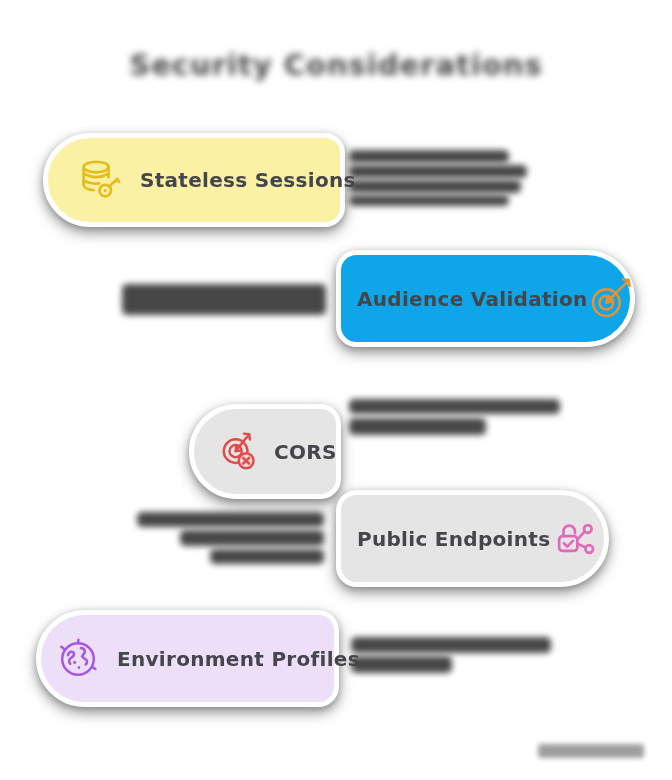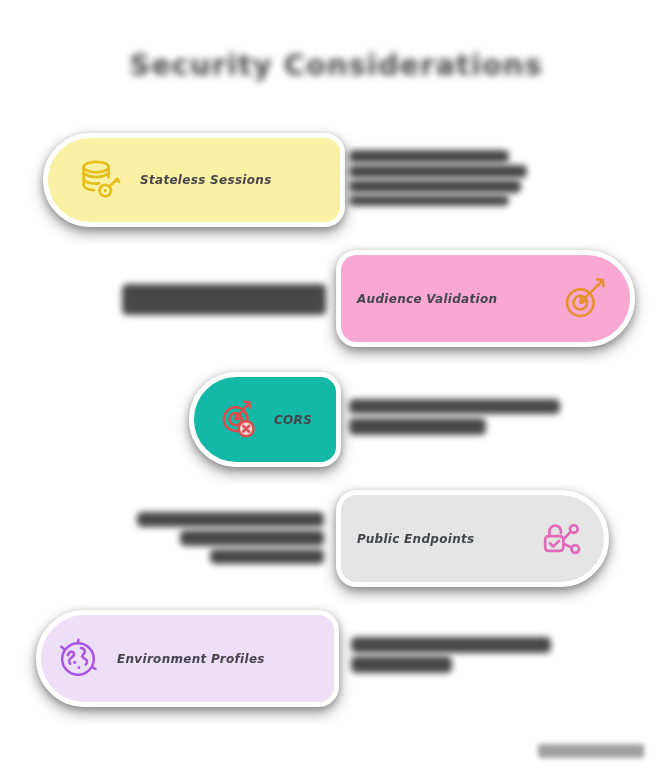--- a/index.html
+++ b/index.html
@@ -13,21 +13,21 @@
     filter:blur(3.6px);
   }
   .card{
     position:absolute;display:flex;align-items:center;
     border:5px solid #ffffff;box-sizing:border-box;
     box-shadow:0 6px 14px rgba(40,40,40,.45), 0 2px 6px rgba(40,40,40,.25);
   }
   .pill-left{border-radius:52px 22px 22px 52px;}
   .pill-right{border-radius:22px 52px 52px 22px;justify-content:space-between;}
   .card .label{
-    font-size:12px;font-weight:700;color:#45464b;letter-spacing:.3px;white-space:nowrap;font-style:italic;
+    font-size:20px;font-weight:700;color:#45464b;letter-spacing:.3px;white-space:nowrap;
   }
   .icon{flex:0 0 auto;color:var(--accent);display:flex;align-items:center;}
   .icon svg{display:block;}
   
   .card-0{left:43px;top:133px;width:302px;height:94px;padding-left:28px;gap:18px;}
   .card-1{left:336px;top:250px;width:299px;height:97px;padding:0 24px 0 16px;}
   .card-2{left:189px;top:372px;width:152px;height:95px;padding-left:25px;gap:13px;}
   .card-3{left:336px;top:490px;width:273px;height:97px;padding:0 22px 0 16px;}
   .card-4{left:36px;top:610px;width:303px;height:97px;padding-left:14px;gap:16px;}
   
@@ -82,35 +82,35 @@
   <div class="desc desc-0">
     <div class="bl l1"></div>
     <div class="bl l2"></div>
     <div class="bl l3"></div>
     <div class="bl l4"></div>
   </div>
 
   <div class="desc desc-1">
     <div class="bl l1"></div>
   </div>
-  <div class="card card-1 pill-right" style="background: #f9a8d4; --accent: #E59130; --bg: #FBE3C8;">
+  <div class="card card-1 pill-right" style="background: #0ea5e9; --accent: #E59130; --bg: #FBE3C8;">
     <span class="label">Audience Validation</span>
     <span class="icon">
       <svg width="44" height="44" viewBox="0 0 48 48" fill="none" stroke="currentColor" stroke-width="2.8" stroke-linecap="round" stroke-linejoin="round">
         <circle cx="20" cy="28" r="14.5"></circle>
         <circle cx="20" cy="28" r="7.5"></circle>
         <circle cx="20" cy="28" r="1.5" fill="currentColor" stroke="none"></circle>
         <path d="M20 28 L40 8"></path>
         <path d="M40 8 L44.5 3.5 M38 2.5 l6.5 0.8 l0.8 6.5"></path>
         <path d="M20 28 l6.5 -1.5 M20 28 l1.5 -6.5"></path>
       </svg>
     </span>
   </div>
 
-  <div class="card card-2 pill-left" style="background: #14b8a6; --accent: #E04B4B; --bg: #F9D4D4;">
+  <div class="card card-2 pill-left" style="background: #e5e5e5; margin-top: 32px; --accent: #E04B4B; --bg: #F9D4D4;">
     <span class="icon">
       <svg width="42" height="42" viewBox="0 0 48 48" fill="none" stroke="currentColor" stroke-width="2.8" stroke-linecap="round" stroke-linejoin="round">
         <circle cx="19" cy="23" r="13.5"></circle>
         <circle cx="19" cy="23" r="7"></circle>
         <path d="M19 23 L31 8"></path>
         <path d="M31 8 l4 -4 M28.5 3 l6 0.8 l0.8 6"></path>
         <path d="M19 23 l5.8 -0.8 M19 23 l0.8 -5.8"></path>
         <circle cx="31" cy="34" r="8.5" fill="var(--bg)"></circle>
         <path d="M27.6 30.6 L34.4 37.4 M34.4 30.6 L27.6 37.4"></path>
       </svg>

